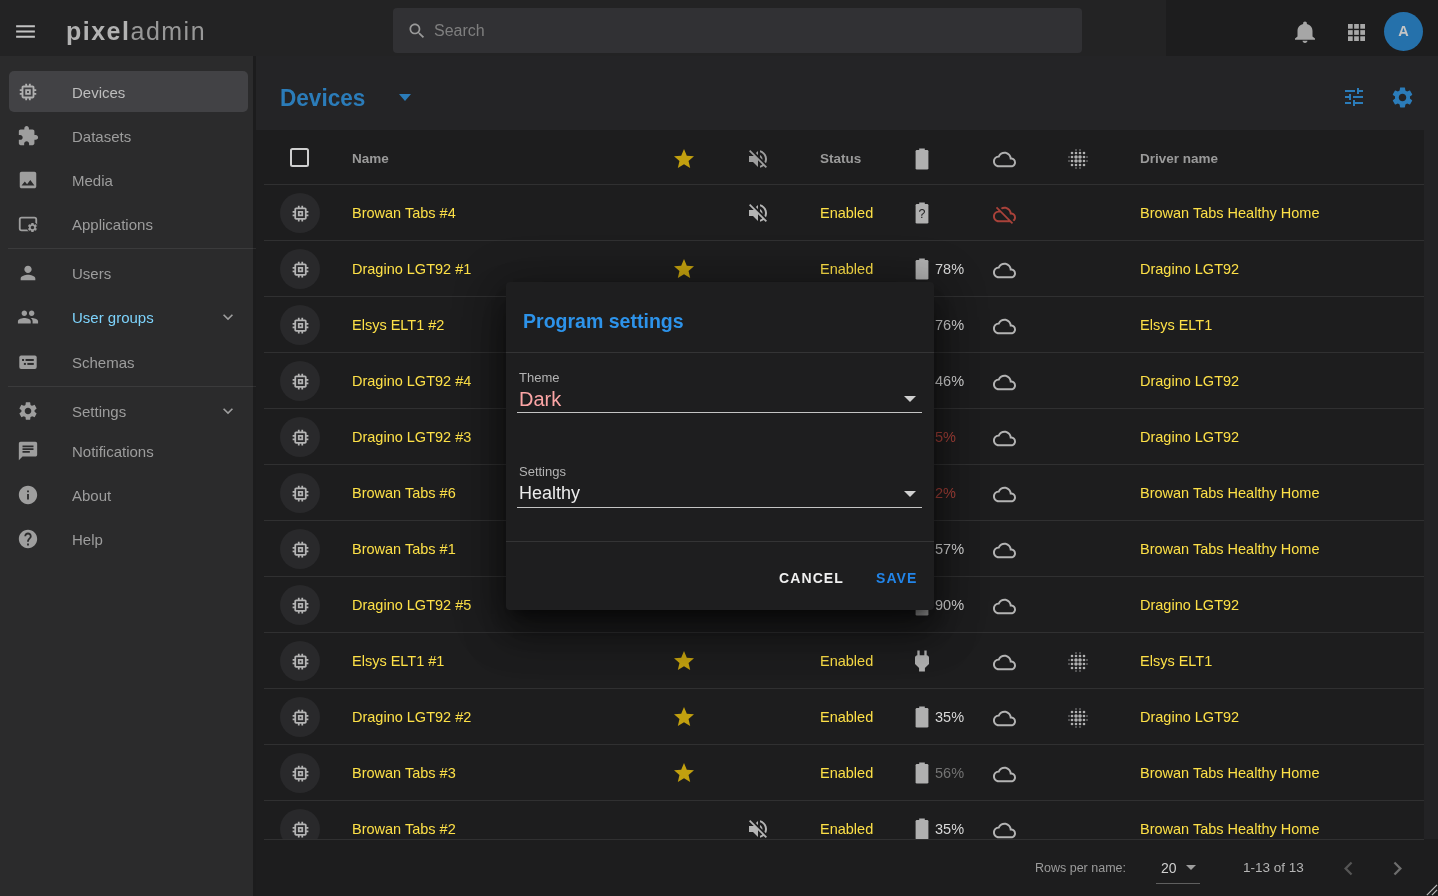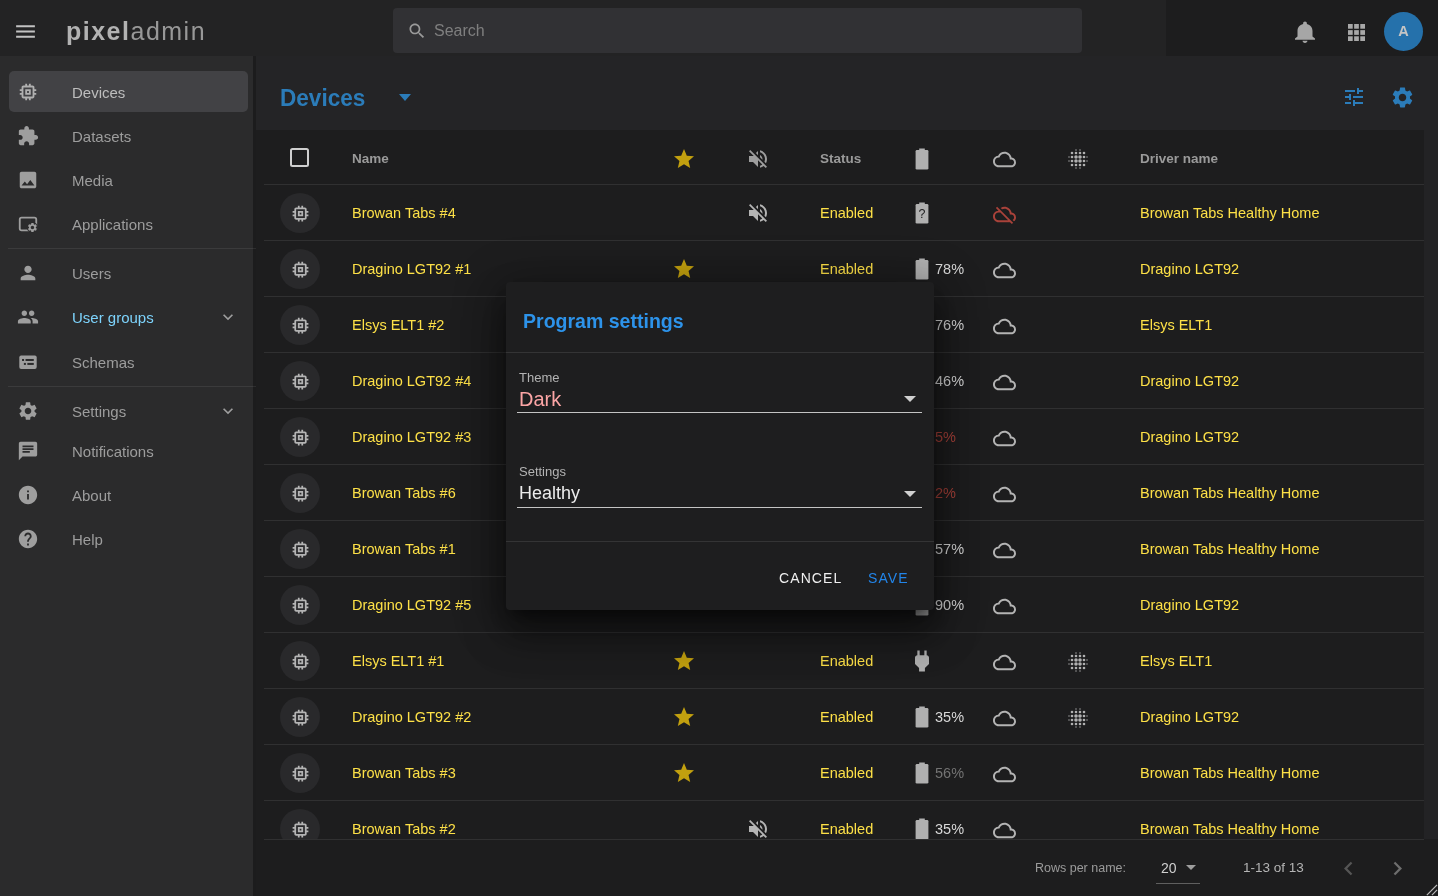--- a/index.html
+++ b/index.html
@@ -515,14 +515,14 @@
 <div class="ab" style="left:0;top:70px;width:428px;height:1px;background:rgba(255,255,255,.1)"></div>
 <div class="ab" style="left:13px;top:88px;font-size:13px;color:#b3b3b3">Theme</div>
 <div class="ab" style="left:13px;top:106px;font-size:20px;color:#fca5a5">Dark</div>
 <div class="tri" style="left:398px;top:114px;border-left:6px solid transparent;border-right:6px solid transparent;border-top:6px solid #d0d0d0"></div>
 <div class="ab" style="left:11px;top:130px;width:405px;height:1px;background:#c4c4c4"></div>
 <div class="ab" style="left:13px;top:182px;font-size:13px;color:#b3b3b3">Settings</div>
 <div class="ab" style="left:13px;top:201px;font-size:18px;color:#ececec">Healthy</div>
 <div class="tri" style="left:398px;top:209px;border-left:6px solid transparent;border-right:6px solid transparent;border-top:6px solid #d0d0d0"></div>
 <div class="ab" style="left:11px;top:225px;width:405px;height:1px;background:#c4c4c4"></div>
 <div class="ab" style="left:0;top:259px;width:428px;height:1px;background:rgba(255,255,255,.1)"></div>
-<div class="ab" style="left:273px;top:288px;font-size:14px;font-weight:normal;letter-spacing:1.1px;color:#f0f0f0">CANCEL</div>
-<div class="ab" style="left:362px;top:288px;font-size:14px;font-weight:normal;letter-spacing:1.1px;color:#2285e9">SAVE</div>
+<div class="ab" style="left:273px;top:288px;font-size:14px;font-weight:bold;letter-spacing:1.1px;color:#f0f0f0">CANCEL</div>
+<div class="ab" style="left:370px;top:288px;font-size:14px;font-weight:bold;letter-spacing:1.1px;color:#2285e9">SAVE</div>
 </div>
 </body></html>

